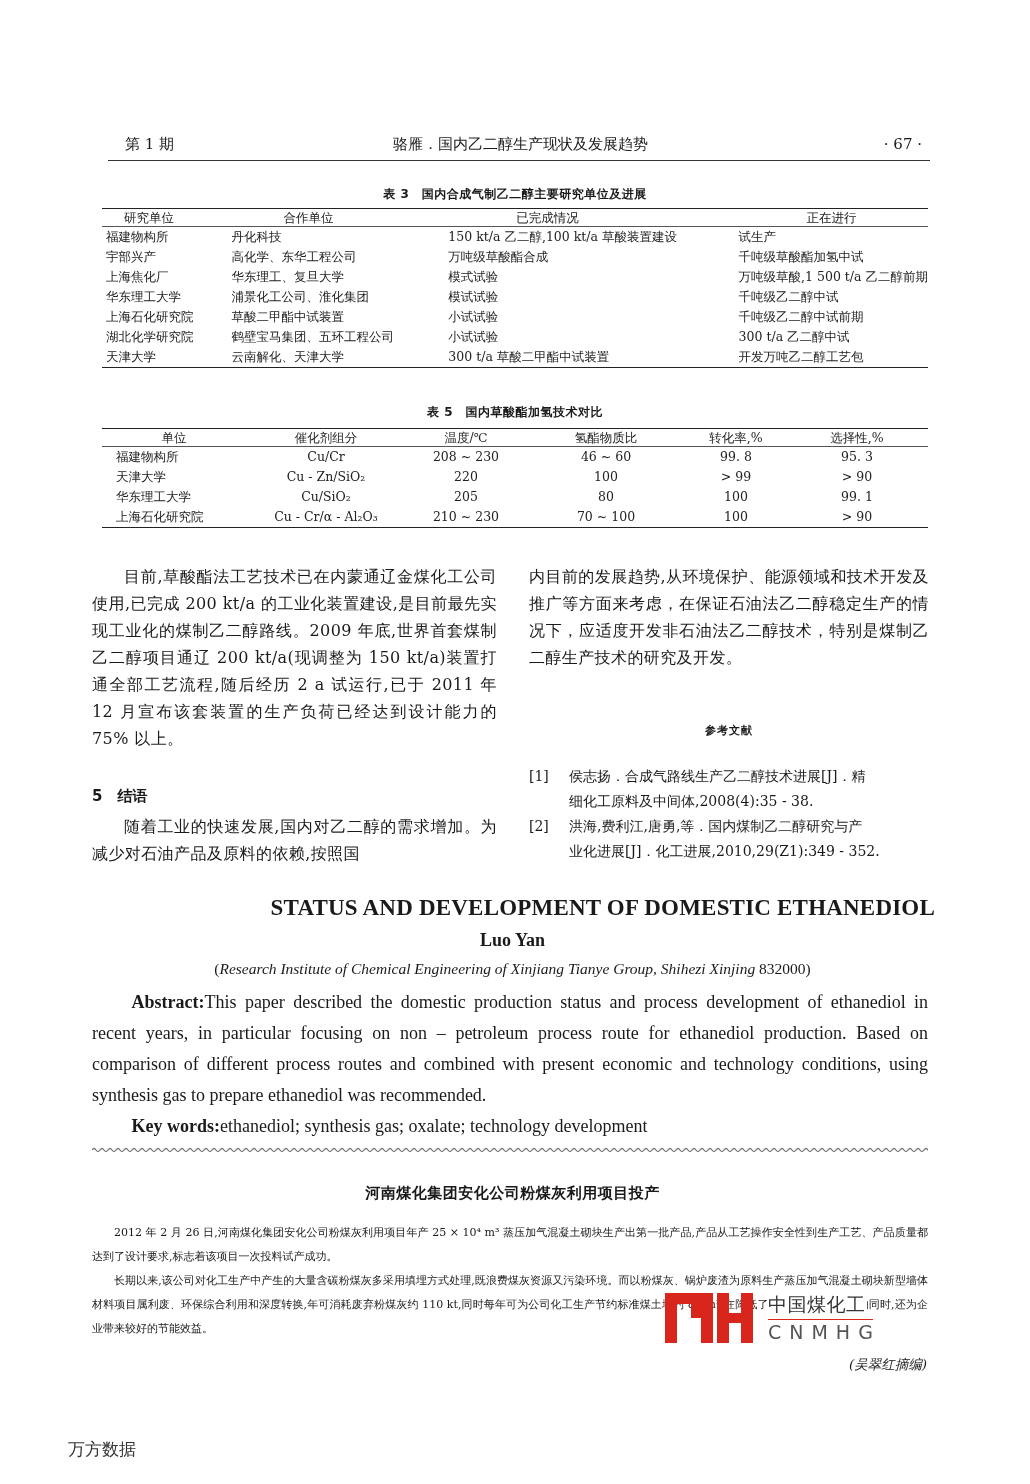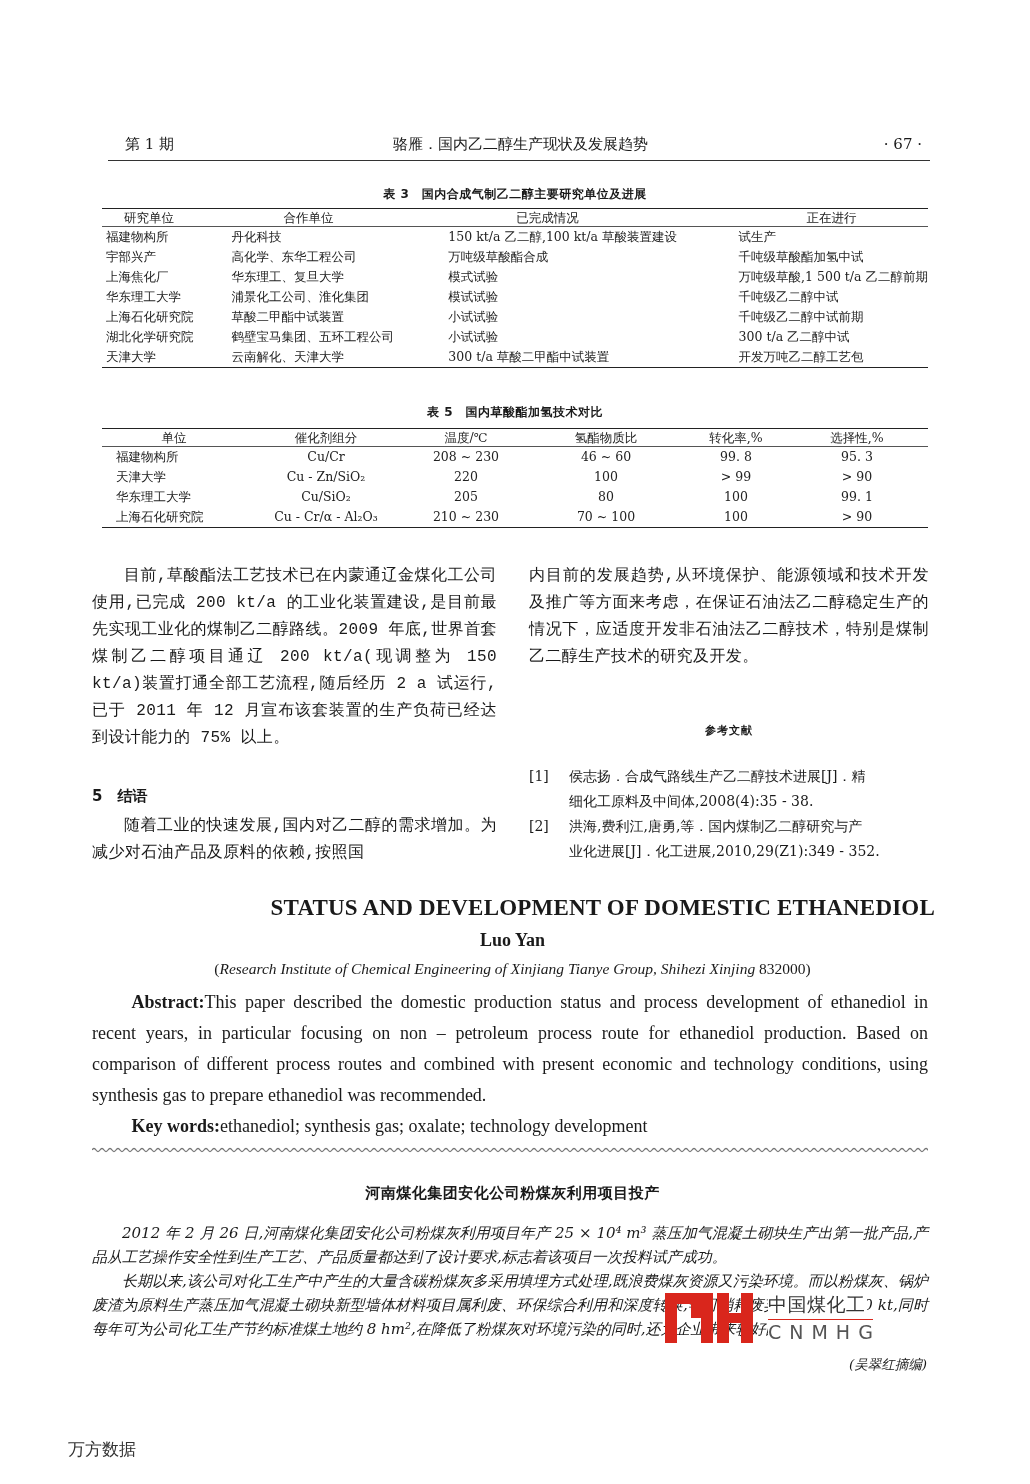--- a/index.html
+++ b/index.html
@@ -32,21 +32,21 @@
   #t3 th.c1 { text-align: left; padding-left: 52px; }
   #t3 th.c2 { text-align: left; padding-left: 68px; }
   #t3 th.c3 { text-align: left; padding-left: 68px; }
 
   #t4 { left: 102px; top: 428px; width: 826px; }
   #t4 td, #t4 th { text-align: center; }
   #t4 td.c0 { text-align: left; padding-left: 14px; }
   #t4 .c0 { width: 130px; } #t4 .c1 { width: 160px; } #t4 .c2 { width: 120px; text-align: center; }
   #t4 .c3 { width: 160px; } #t4 .c4 { width: 100px; }
 
-  .body-text { font-size: 16px; line-height: 27px; text-align: justify; letter-spacing: 0.4px; font-family: Liberation Mono, monospace; }
+  .body-text { font-size: 16px; line-height: 27px; text-align: justify; letter-spacing: 0.4px; }
   .indent { text-indent: 2em; }
   .col-left { left: 92px; width: 405px; }
   .col-right { left: 529px; width: 400px; }
   .section-h { font-family: "DejaVu Sans", "Liberation Sans", sans-serif; font-weight: bold; font-size: 15px; }
   .refs-h { font-family: "DejaVu Sans", "Liberation Sans", sans-serif; font-weight: bold; font-size: 11px;
             text-align: center; letter-spacing: 1px; }
   .ref { font-size: 14px; line-height: 25px; }
   .ref .num { display: inline-block; width: 40px; }
   .ref .cont { padding-left: 40px; }
 
@@ -57,21 +57,21 @@
   .en-affil { left: 90px; width: 845px; top: 960px; text-align: center; font-family: "Liberation Serif", serif;
               font-size: 15.5px; }
   .en-affil i { font-style: italic; }
   .en-abs { left: 92px; width: 836px; top: 987px; font-family: "Liberation Serif", serif; font-size: 18px;
             line-height: 31px; text-align: justify; }
   .en-abs b { font-weight: bold; }
   .wavy { left: 92px; top: 1147px; width: 836px; height: 6px; }
 
   .news-title { left: 90px; width: 845px; top: 1184px; text-align: center;
                 font-family: "DejaVu Sans", "Liberation Sans", sans-serif; font-weight: bold; font-size: 15px; letter-spacing: 0.5px; }
-  .news { left: 92px; width: 836px; font-size: 15px; line-height: 24px; text-align: justify; font-style: italic; }
+  .news { left: 92px; width: 836px; font-size: 11px; line-height: 24px; text-align: justify; }
   .news p { margin: 0; }
   .editor { right: 103px; top: 1356px; font-size: 13.5px; font-style: italic; }
 
   
   .wm { left: 629px; top: 1293px; width: 330px; height: 60px; margin-left: 36px; }
   .wm-mark { position: absolute; left: 0; top: 0; width: 88px; height: 50px; }
   .wm-cn { position: absolute; left: 103px; top: -1px; font-family: "DejaVu Sans", sans-serif; font-size: 19px;
            color: #333; background: #fff; padding-right: 1px; letter-spacing: 0.5px; }
   .wm-line { position: absolute; left: 103px; top: 26px; width: 105px; border-top: 1.5px solid #d9261c; }
   .wm-en { position: absolute; left: 103px; top: 28px; font-family: "DejaVu Sans", sans-serif; font-size: 19px;

